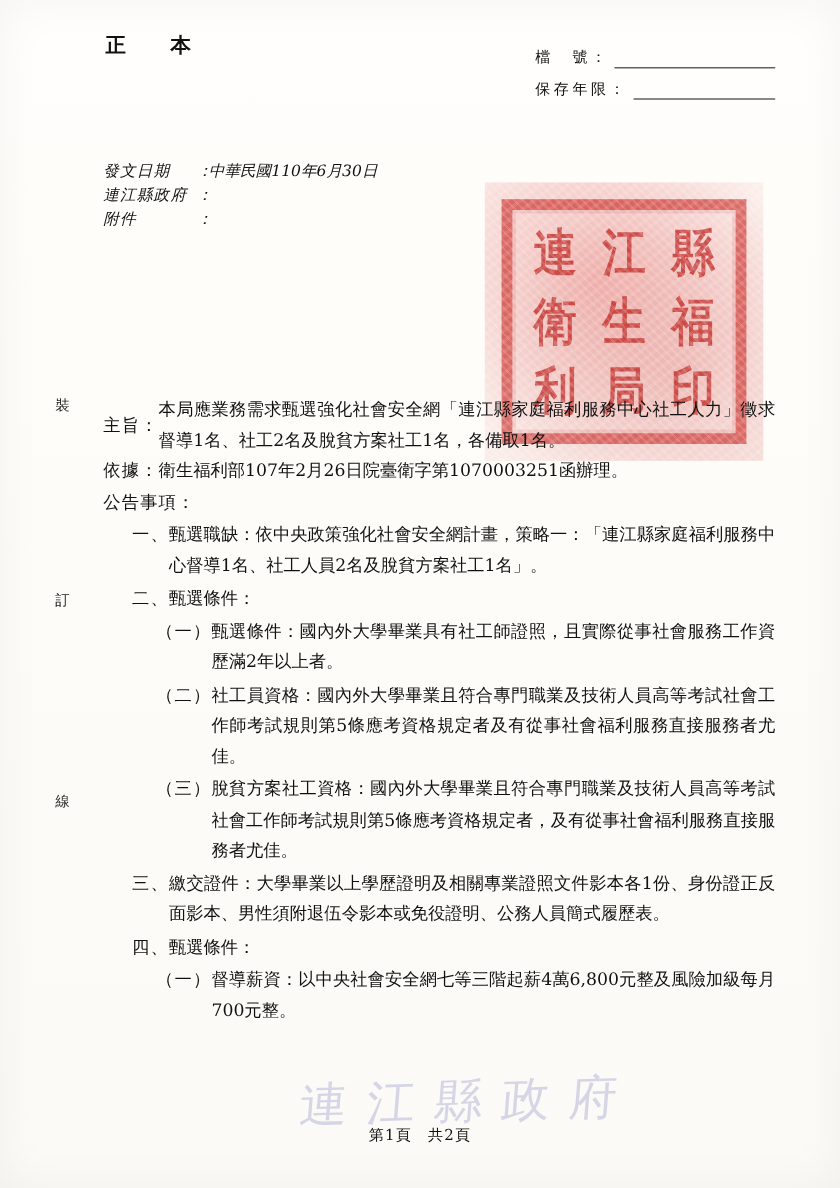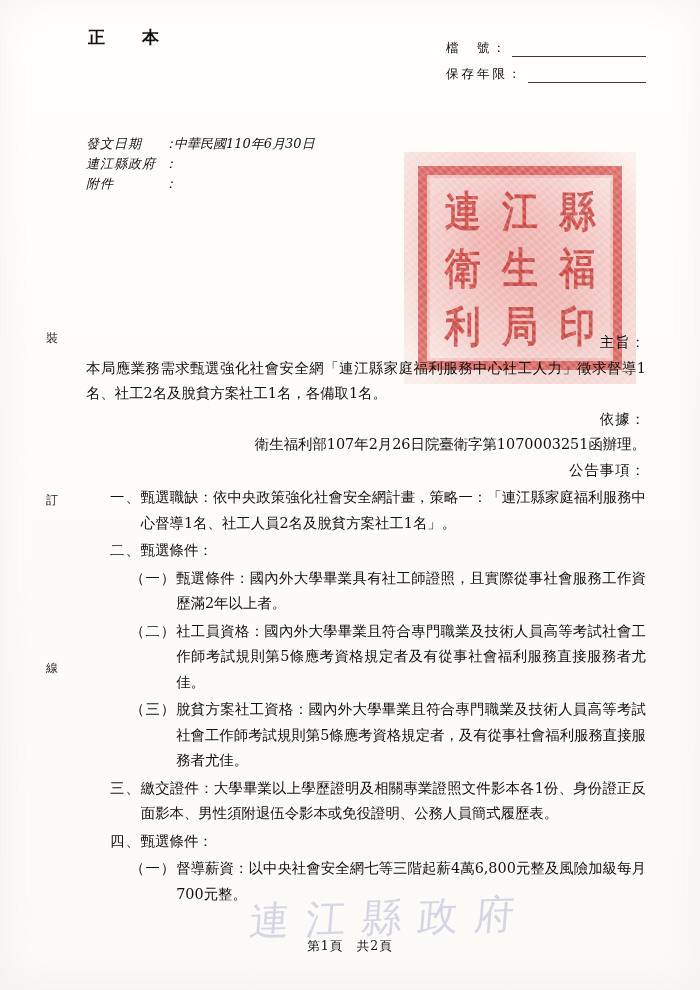--- a/index.html
+++ b/index.html
@@ -168,22 +168,21 @@
     position: absolute;
     left: 86px;
     top: 330px;
     width: 560px;
     font-size: 14.4px;
     line-height: 25.5px;
     color: #111;
   }
   .blk {
     display: flex;
-    align-items: flex-end;
-    flex-direction: column;
+    align-items: center;
   }
   .blk .hd {
     white-space: nowrap;
     letter-spacing: 1px;
   }
   .blk .bd {
     flex: 1;
     text-align: justify;
   }
   .p-main { margin-bottom: 0px; }

